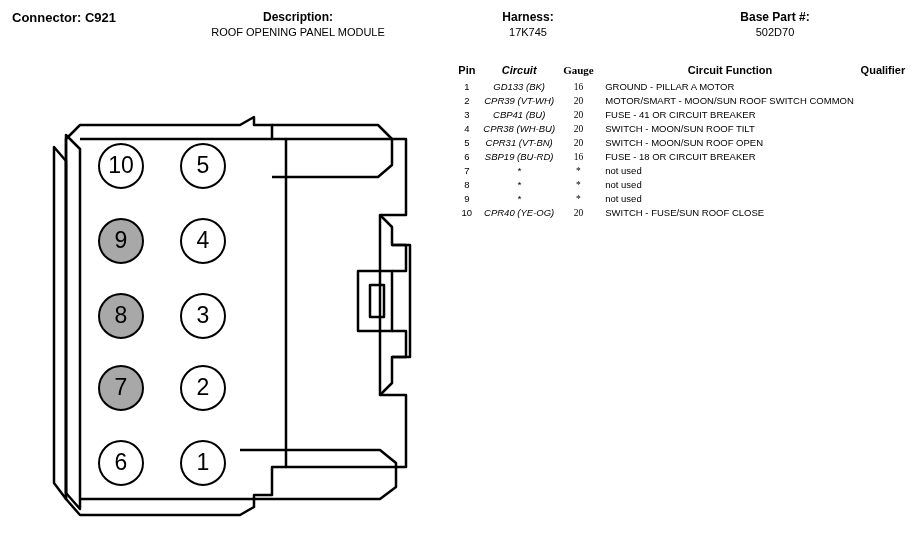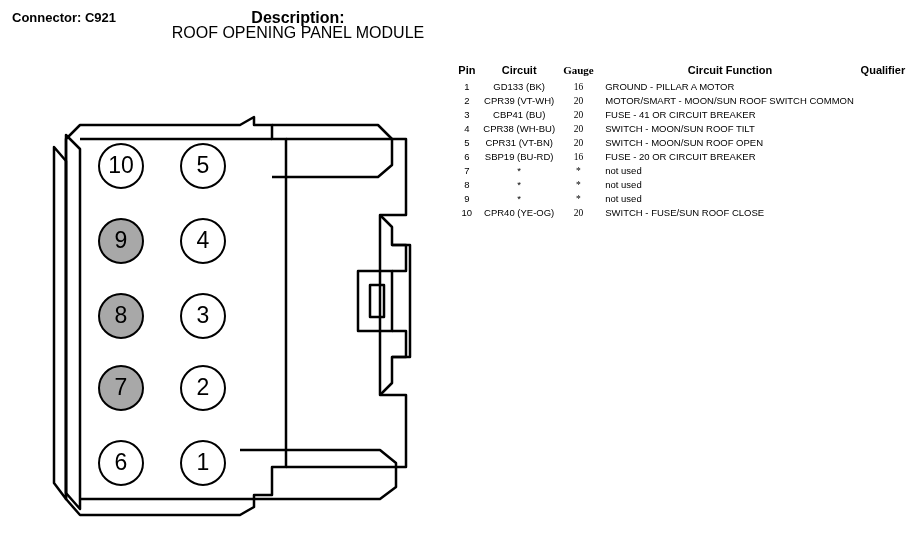--- a/index.html
+++ b/index.html
@@ -21,27 +21,27 @@
     top: 10px;
     font-size: 13px;
     font-weight: bold;
     white-space: nowrap;
   }
   .hdr-block {
     position: absolute;
     text-align: center;
   }
   .hdr-block .hdr-label {
-    font-size: 16px;
+    font-size: 12px;
     font-weight: bold;
     display: block;
     line-height: 15px;
   }
   .hdr-block .hdr-value {
-    font-size: 16px;
+    font-size: 11px;
     display: block;
     line-height: 15px;
   }
   #hdr-desc { left: 148px; top: 10px; width: 300px; }
   #hdr-harness { left: 438px; top: 10px; width: 180px; }
   #hdr-basepart { left: 680px; top: 10px; width: 190px; }
 
   
   .pin-table {
     position: absolute;
@@ -57,21 +57,21 @@
     text-align: center;
     white-space: nowrap;
   }
   .pin-table td {
     padding: 0;
     height: 14px;
     line-height: 14px;
     white-space: nowrap;
   }
   .col-pin   { width: 26px; text-align: center; }
-  .col-ckt   { width: 84px; text-align: center; }
+  .col-ckt   { width: 84px; text-align: center; font-style: italic; }
   .col-gauge { width: 40px; text-align: center; font-family: Liberation Serif, serif; }
   .col-func  { width: 250px; text-align: left; padding-left: 8px !important; }
   .col-qual  { width: 60px; text-align: center; }
   .th-func   { text-align: center; }
 
   
   #connector-drawing {
     position: absolute;
     left: 40px;
     top: 95px;
@@ -98,23 +98,27 @@
 <body>
 
 <div class="hdr-connector">Connector: C921</div>
 
 <div class="hdr-block" id="hdr-desc">
   <span class="hdr-label">Description:</span>
   <span class="hdr-value">ROOF OPENING PANEL MODULE</span>
 </div>
 
 <div class="hdr-block" id="hdr-harness">
+  <span class="hdr-label">Harness:</span>
+  <span class="hdr-value">17K745</span>
 </div>
 
 <div class="hdr-block" id="hdr-basepart">
+  <span class="hdr-label">Base Part #:</span>
+  <span class="hdr-value">502D70</span>
 </div>
 
 <table class="pin-table">
   <thead>
     <tr>
       <th class="col-pin">Pin</th>
       <th class="col-ckt">Circuit</th>
       <th class="col-gauge">Gauge</th>
       <th class="col-func th-func">Circuit Function</th>
       <th class="col-qual">Qualifier</th>
@@ -153,21 +157,21 @@
         <td class="col-pin">5</td>
         <td class="col-ckt">CPR31 (VT-BN)</td>
         <td class="col-gauge">20</td>
         <td class="col-func">SWITCH - MOON/SUN ROOF OPEN</td>
         <td class="col-qual"></td>
       </tr>
       <tr>
         <td class="col-pin">6</td>
         <td class="col-ckt">SBP19 (BU-RD)</td>
         <td class="col-gauge">16</td>
-        <td class="col-func">FUSE - 20 OR CIRCUIT BREAKER</td>
+        <td class="col-func">FUSE - 18 OR CIRCUIT BREAKER</td>
         <td class="col-qual"></td>
       </tr>
       <tr>
         <td class="col-pin">7</td>
         <td class="col-ckt">*</td>
         <td class="col-gauge">*</td>
         <td class="col-func">not used</td>
         <td class="col-qual"></td>
       </tr>
       <tr>

